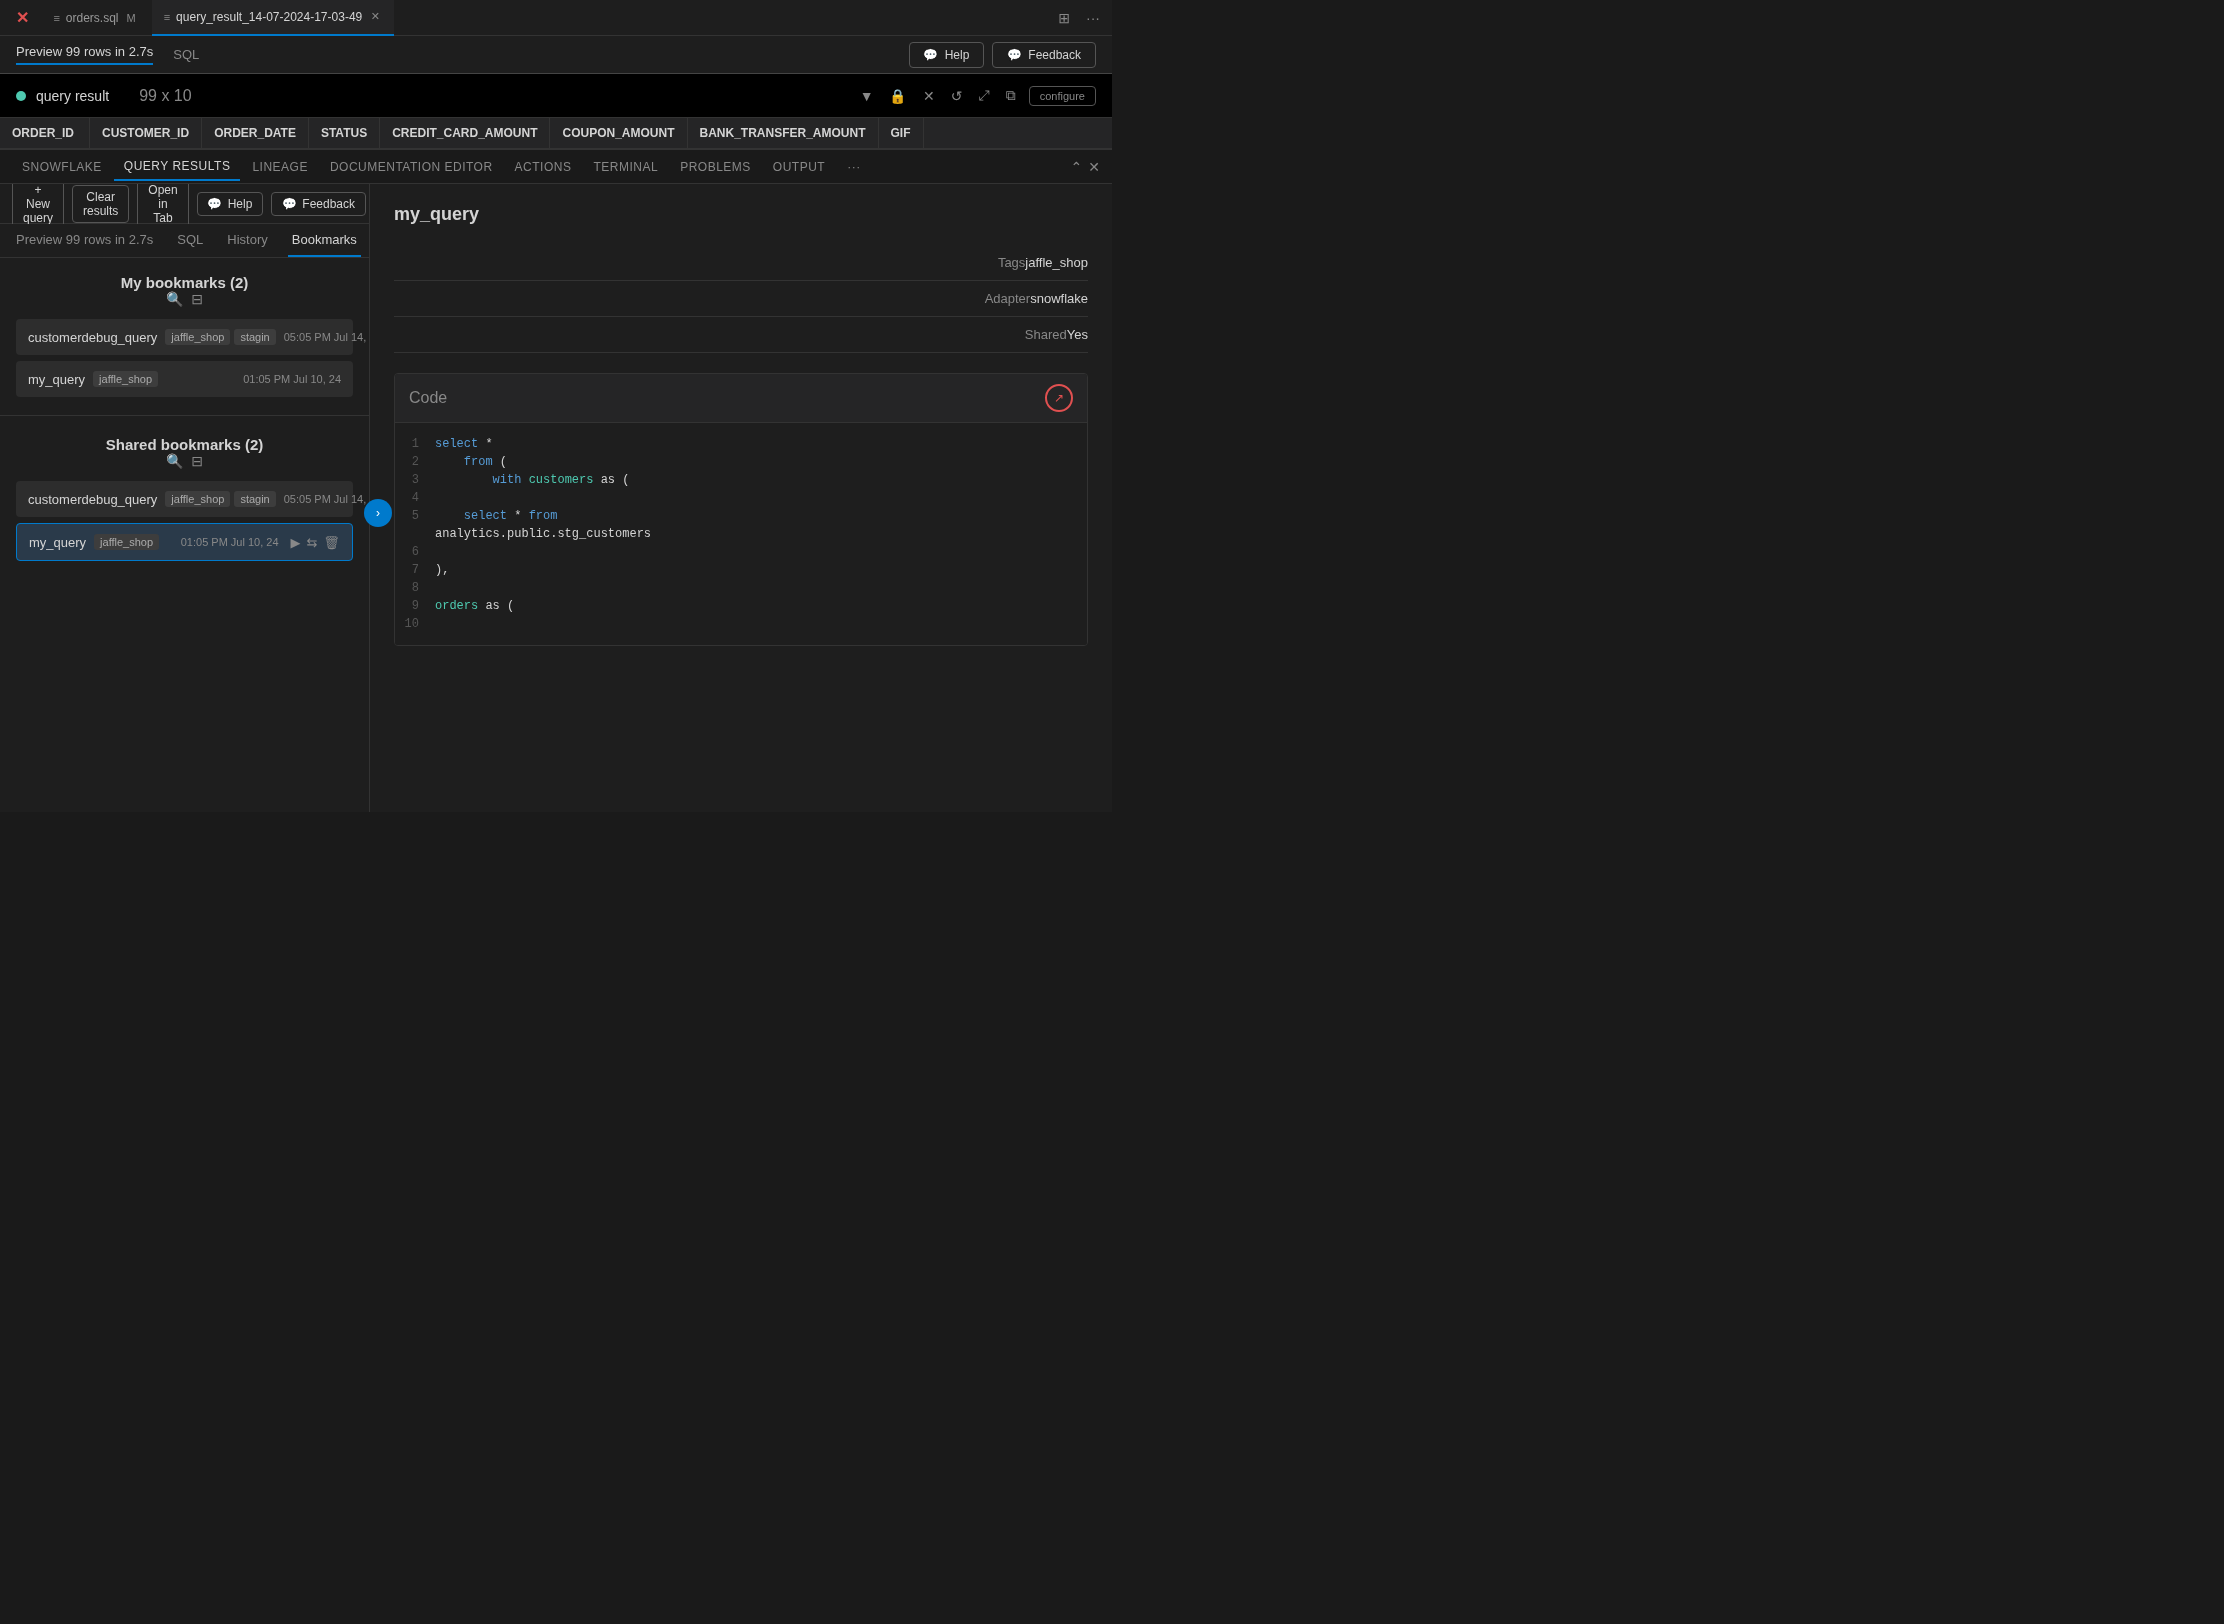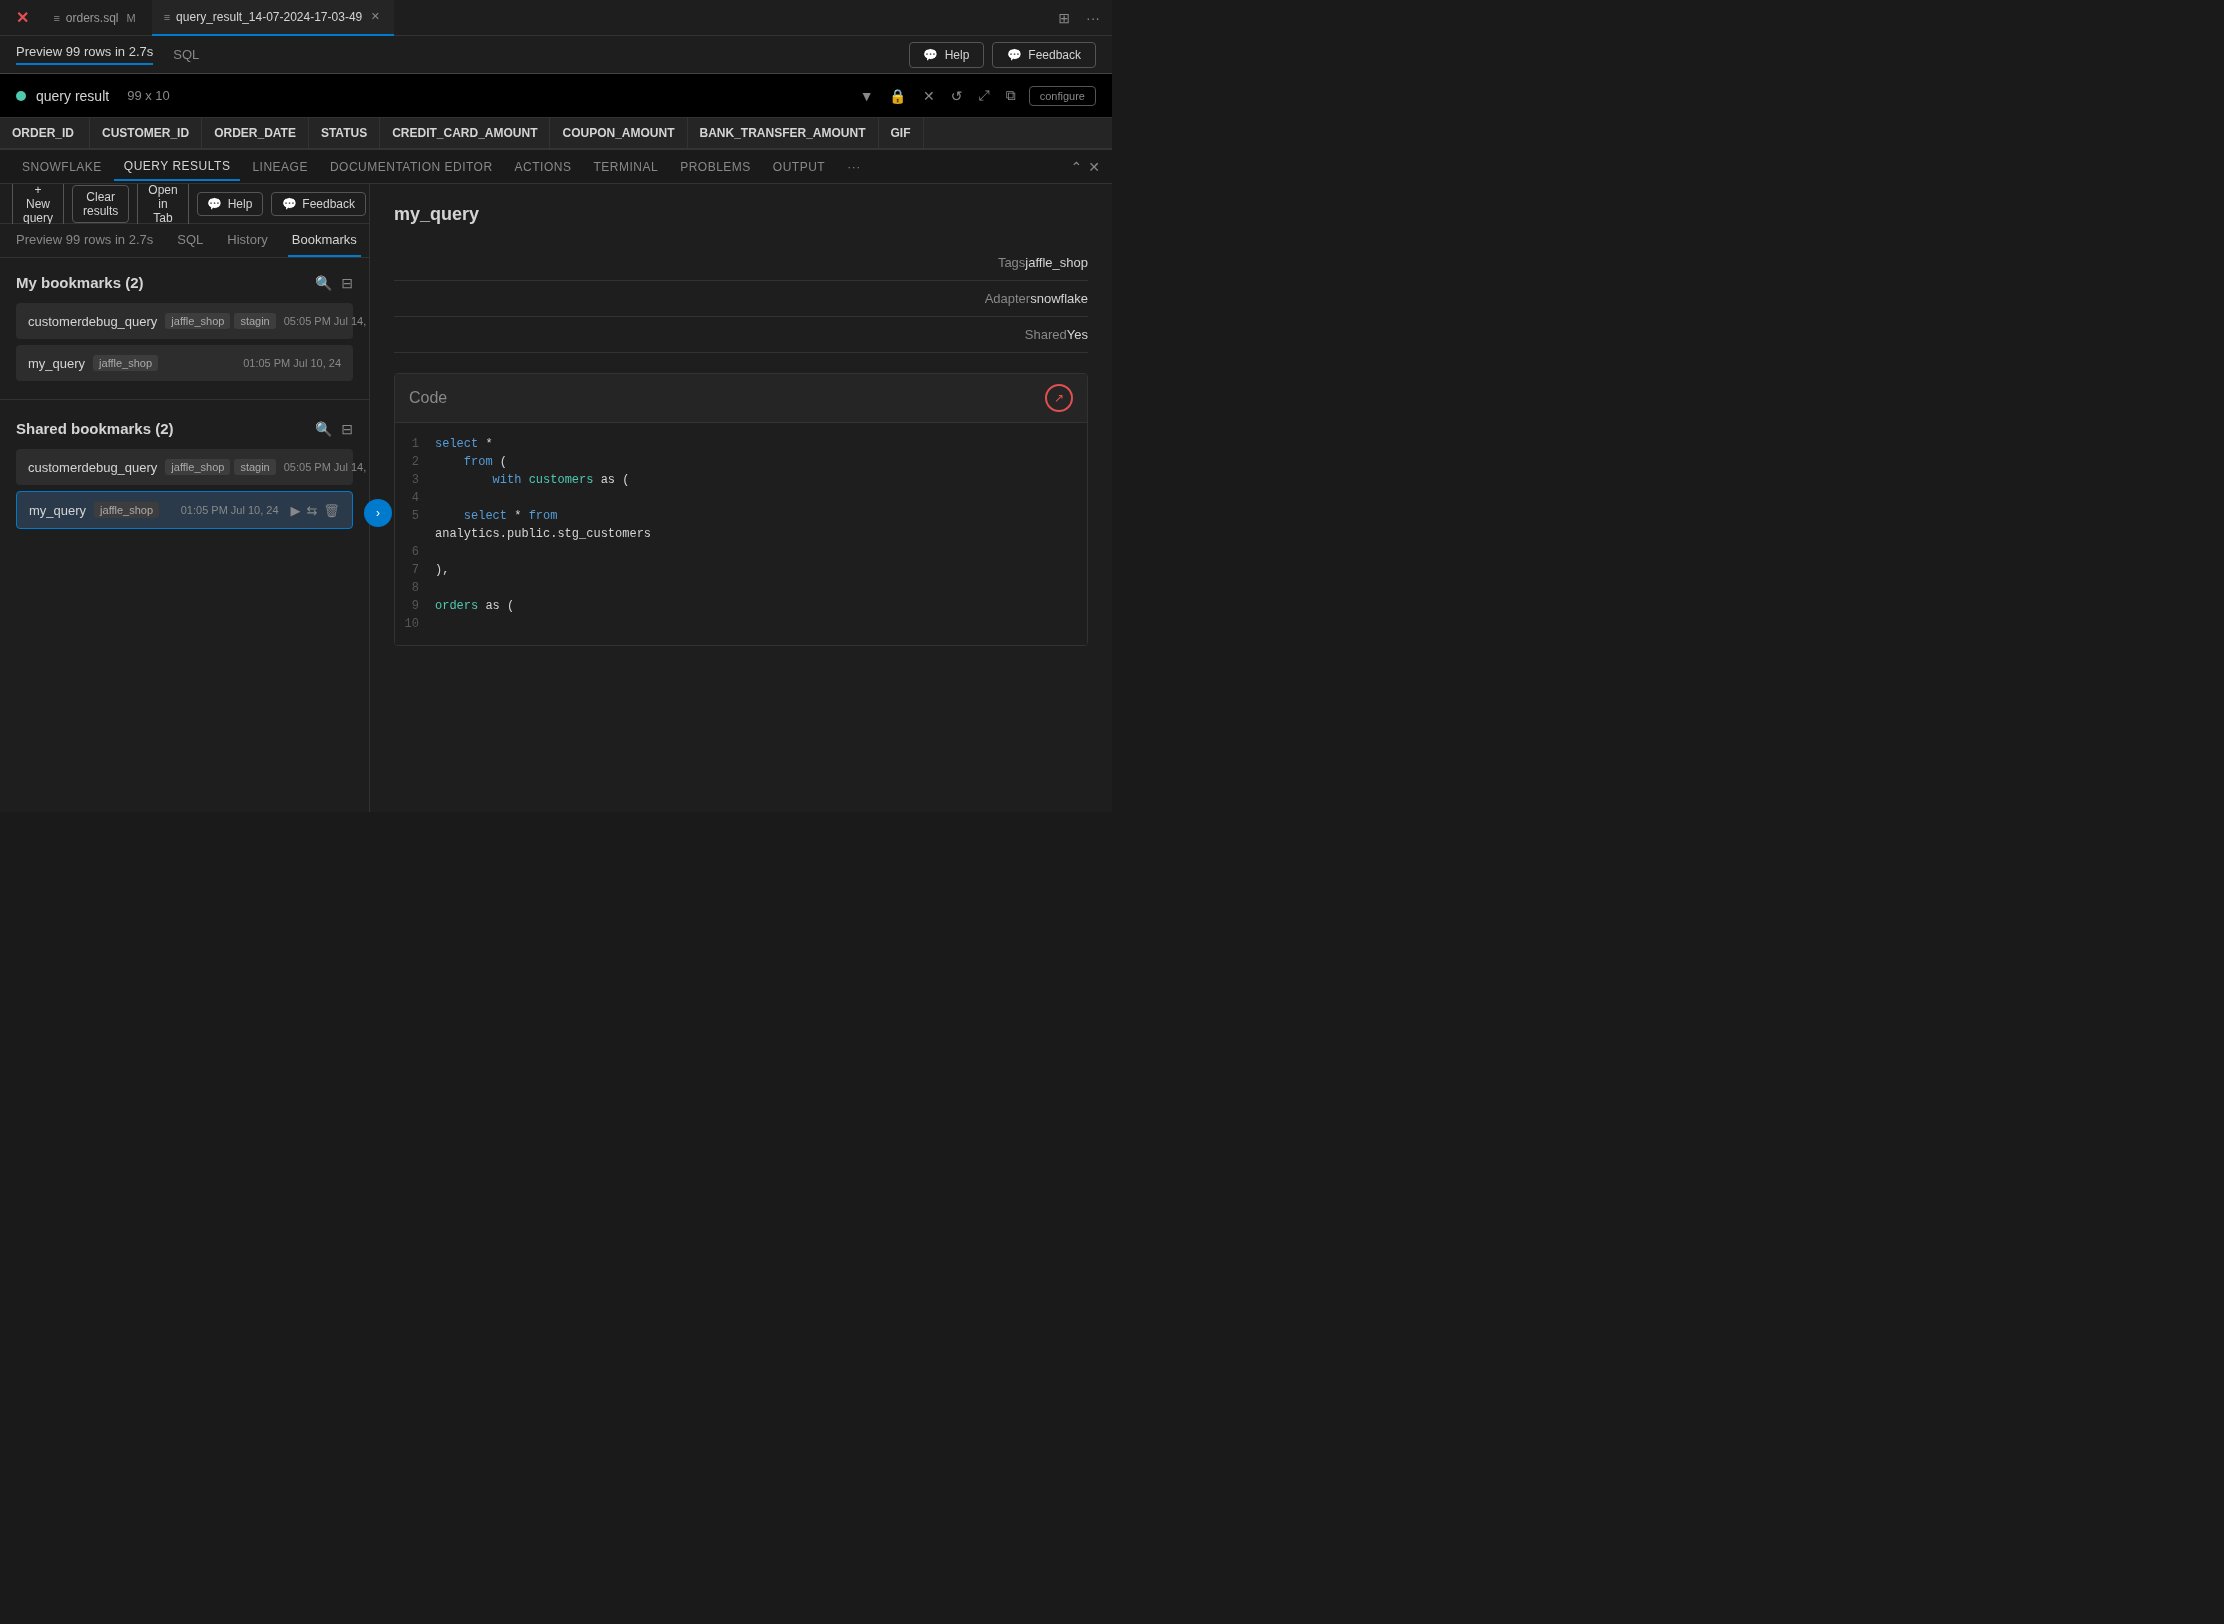--- a/index.html
+++ b/index.html
@@ -116,23 +116,23 @@
       border-radius: 50%;
       background: #4ec9b0;
       flex-shrink: 0;
     }
     .query-result-title {
       font-size: 14px;
       color: #d4d4d4;
       font-weight: 500;
     }
     .query-result-dims {
-      font-size: 13px;
-      color: #888;
-      margin-left: 8px;
+      font-size: 16px;
+      color: #888;
+      margin-left: 20px;
     }
     .query-result-header-right {
       display: flex;
       align-items: center;
       gap: 10px;
     }
     .icon-action {
       color: #888;
       cursor: pointer;
       padding: 3px;
@@ -208,20 +208,21 @@
 
     
     .bookmarks-section {
       padding: 16px 16px 8px;
     }
     .section-header {
       display: flex;
       align-items: center;
       justify-content: space-between;
       margin-bottom: 12px;
+      flex-direction: column;
     }
     .section-title {
       font-size: 15px;
       font-weight: 600;
       color: #d4d4d4;
     }
     .section-icons {
       display: flex;
       gap: 8px;
       align-items: center;

